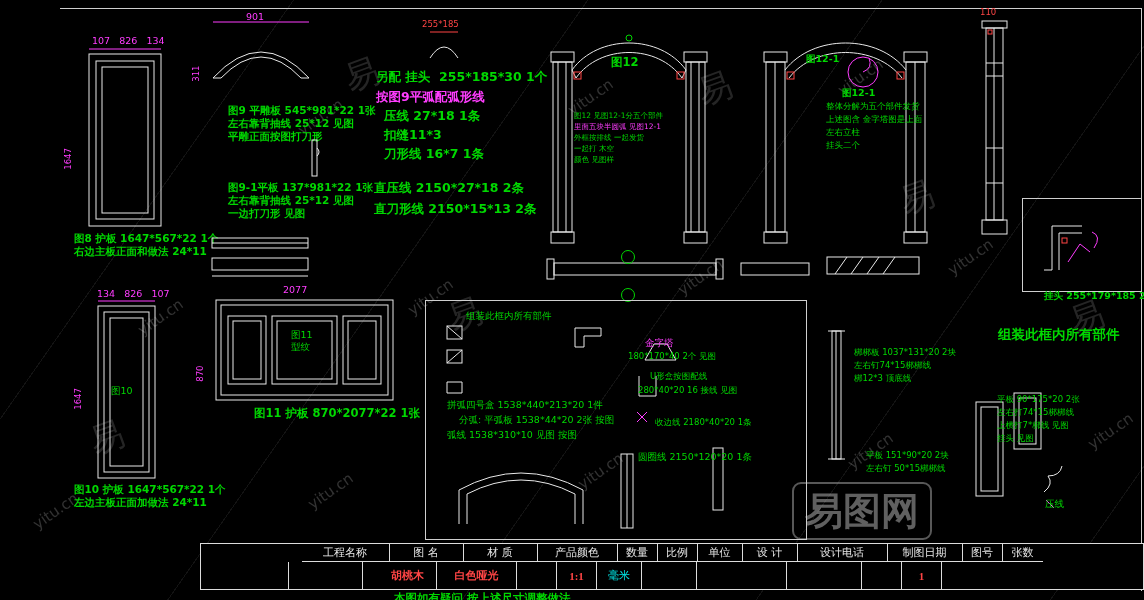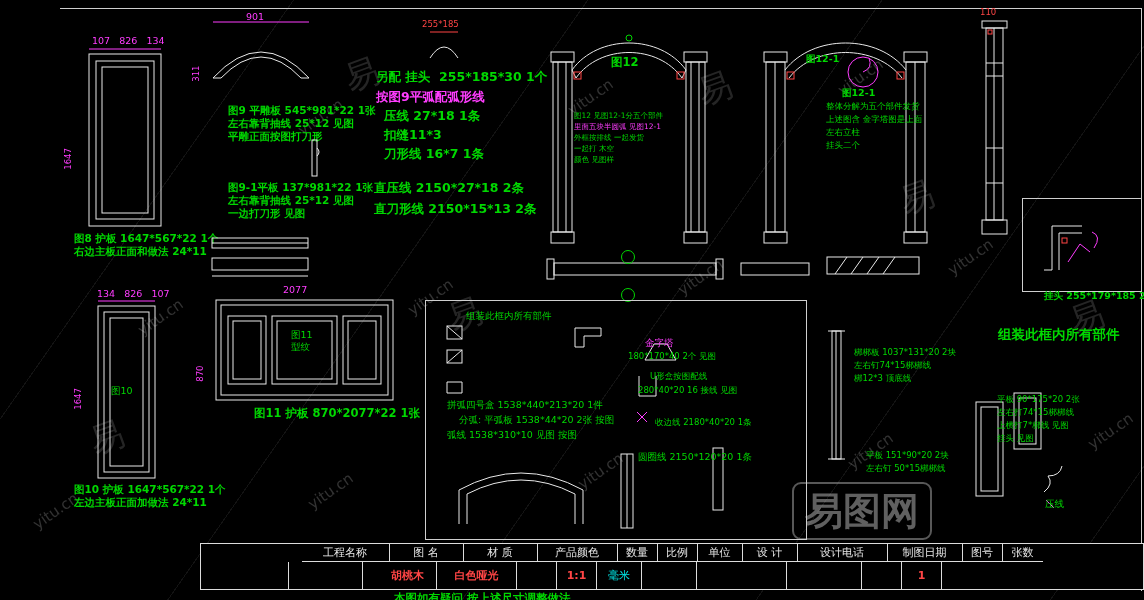--- a/index.html
+++ b/index.html
@@ -21,21 +21,21 @@
   #diag{position:absolute;left:0;top:0;width:1144px;height:600px;pointer-events:none;
         background:repeating-linear-gradient(125deg,transparent 0 240px,rgba(210,210,210,.09) 240px 241px);}
   #badge{position:absolute;left:792px;top:482px;width:136px;height:54px;border:2px solid rgba(175,175,175,.5);
          border-radius:9px;display:flex;align-items:center;justify-content:center;
          font-size:38px;font-weight:bold;color:rgba(175,175,175,.55);}
   .line{position:absolute;background:#cfcfcf;}
   
   #tb{position:absolute;left:200px;top:543px;width:942px;border:1px solid #dcdcdc;
       display:flex;flex-direction:column;background:#000;}
   .tbrow{display:flex;justify-content:center;}
-  .tbrow.hdr{height:18px;} .tbrow.vals{height:27px;}
+  .tbrow.hdr{height:18px;} .tbrow.vals{height:27px;font-family:Liberation Serif, serif;}
   .tbc{box-sizing:border-box;border-right:1px solid #dcdcdc;display:flex;align-items:center;
        justify-content:center;color:#e9e9e9;font-size:11px;white-space:pre;}
   .tbrow.hdr .tbc{border-bottom:1px solid #dcdcdc;}
   .tbc:last-child{border-right:none;}
   .tbc.left{justify-content:flex-start;padding-left:5px;}
 </style>
 </head>
 <body>
 
 <div id="sheet">

